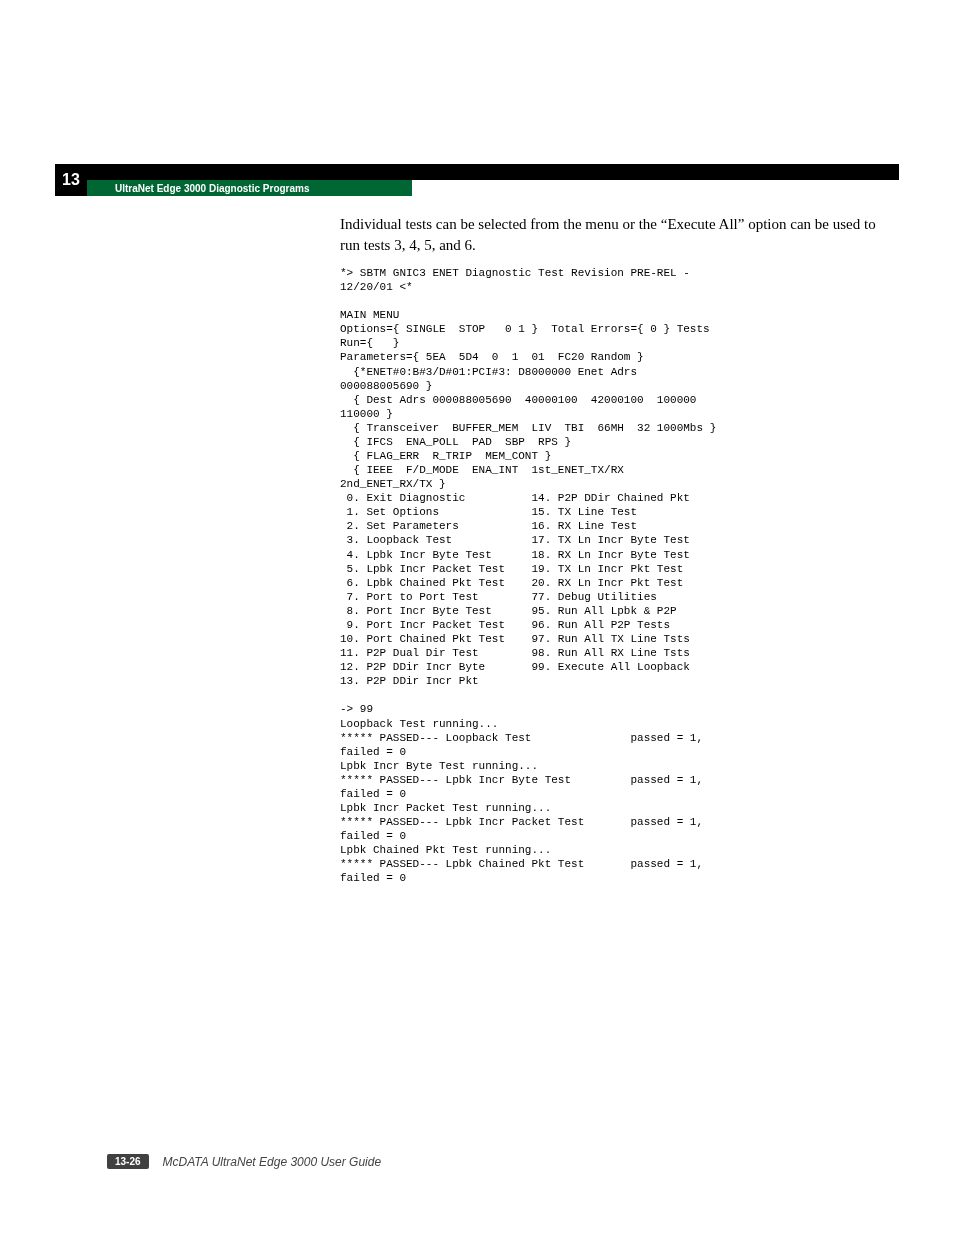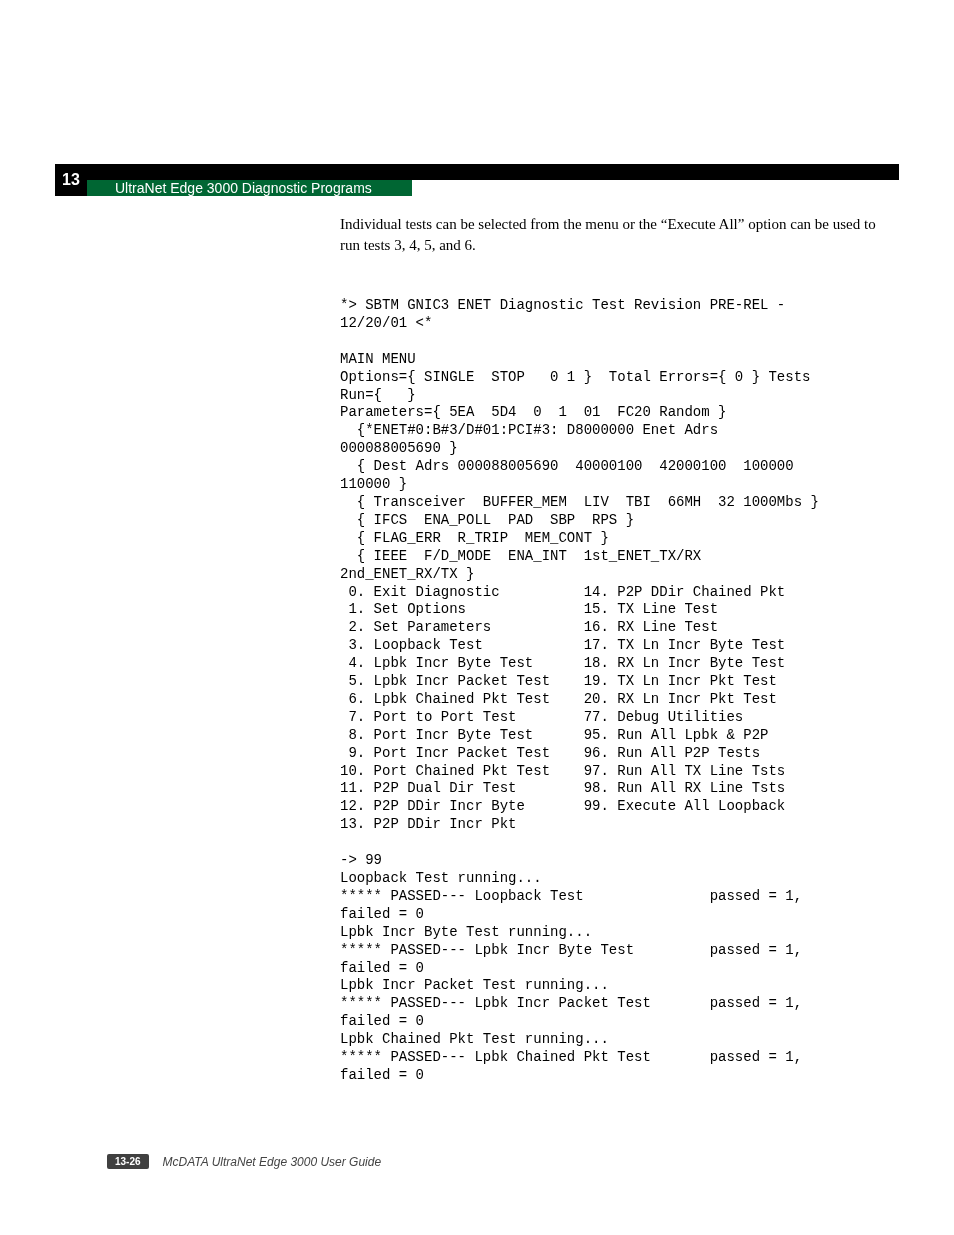--- a/index.html
+++ b/index.html
@@ -37,47 +37,46 @@
   }
   .header-band2 {
     position: absolute;
     left: 87px;
     top: 180px;
     width: 325px;
     height: 16px;
     background: #006633;
     color: #ffffff;
     font-family: Arial, Helvetica, sans-serif;
-    font-weight: normal;
-    font-size: 14px;
+    font-weight: bold;
+    font-size: 10px;
     display: flex;
     align-items: center;
     padding-left: 28px;
     box-sizing: border-box;
   }
   .body-text {
     position: absolute;
     left: 340px;
     top: 214px;
     width: 540px;
     font-size: 15px;
     line-height: 1.4;
     color: #000000;
   }
   .mono {
     position: absolute;
     left: 340px;
     top: 266px;
     width: 540px;
     font-family: 'Courier New', Courier, monospace;
-    font-size: 14px;
+    font-size: 11px;
     line-height: 1.28;
     white-space: pre;
     color: #000000;
-    margin-top: 31px;
   }
   .footer {
     position: absolute;
     left: 107px;
     bottom: 66px;
     display: flex;
     align-items: center;
     gap: 14px;
   }
   .page-badge {

